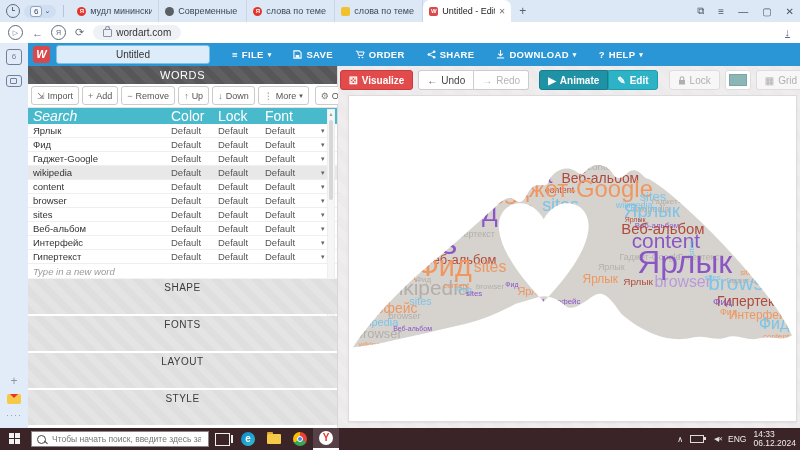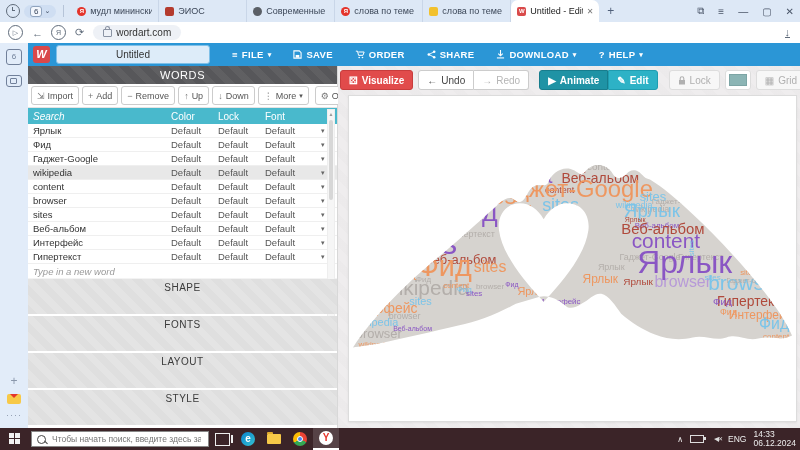--- a/index.html
+++ b/index.html
@@ -54,21 +54,21 @@
   .mitem{display:flex;align-items:center;gap:4px;color:#fff;font-size:9.5px;font-weight:bold;padding:0 10px;letter-spacing:.3px;}
   .mitem svg{display:block;}
   .caret{font-size:7px;}
   
   .wordspanel{position:absolute;top:66px;left:28px;width:310px;bottom:22px;background:#fff;border-right:1px solid #d8d8d8;box-sizing:border-box;}
   .wp-title{height:18px;background:#57575a;background-image:repeating-linear-gradient(45deg,rgba(255,255,255,.05) 0 7px,transparent 7px 14px);color:#fff;font-size:11px;letter-spacing:.6px;text-align:center;line-height:18px;}
   .wp-toolbar{height:23px;display:flex;align-items:center;gap:3px;padding:0 3px;border-bottom:1px solid #e4e4e4;}
   .btn{display:inline-flex;align-items:center;gap:3px;border:1px solid #ccc;border-radius:3px;background:#fff;color:#555;font-size:9px;padding:2px 5px;height:13px;}
   .btn .ic{font-size:9px;color:#777;}
   .wp-toolbar .spacer{flex:1;}
-  .theader{height:16px;background:#49b9cc;display:flex;align-items:center;color:#fff;font-size:10px;}
+  .theader{height:16px;background:#49b9cc;display:flex;align-items:center;color:#fff;font-size:14px;}
   .c-word{flex:1;padding-left:5px;}
   .c-color,.c-angle{width:47px;}
   .c-font{width:56px;}
   .c-caret{width:16px;}
   .searchph{font-style:italic;}
   .sc-arrows{position:absolute;right:2px;top:43px;width:8px;height:237px;background:#f6f6f6;border:1px solid #eee;box-sizing:border-box;}
   .sc-arrows .a{position:absolute;left:0;width:100%;text-align:center;font-size:5px;color:#999;}
   .sc-arrows .thumb{position:absolute;left:1px;top:10px;width:4px;height:80px;background:#d7d7d7;border-radius:2px;}
   .trow{height:13px;display:flex;align-items:center;font-size:9.5px;color:#333;border-bottom:1px solid #efefef;}
   .trow.sel{background:#e8e8e8;}
@@ -130,24 +130,20 @@
       <span class="tabcount">
         <span class="n">6</span>
         <span class="caret">⌄</span>
       </span>
       <span class="tb-sep"></span>
     </div>
     <div class="tabs">
         <div class="tab">
           <span class="fav fav-yandex">Я</span>
           <span class="tabtitle">мудл мининский унив</span>
-        </div>
-        <div class="tab">
-          <span class="fav fav-bookmark"></span>
-          <span class="tabtitle">ЭИОС</span>
         </div>
         <div class="tab">
           <span class="fav fav-globe"></span>
           <span class="tabtitle">Современные информ</span>
         </div>
         <div class="tab">
           <span class="fav fav-yandex">Я</span>
           <span class="tabtitle">слова по теме «Технол</span>
         </div>
         <div class="tab">

